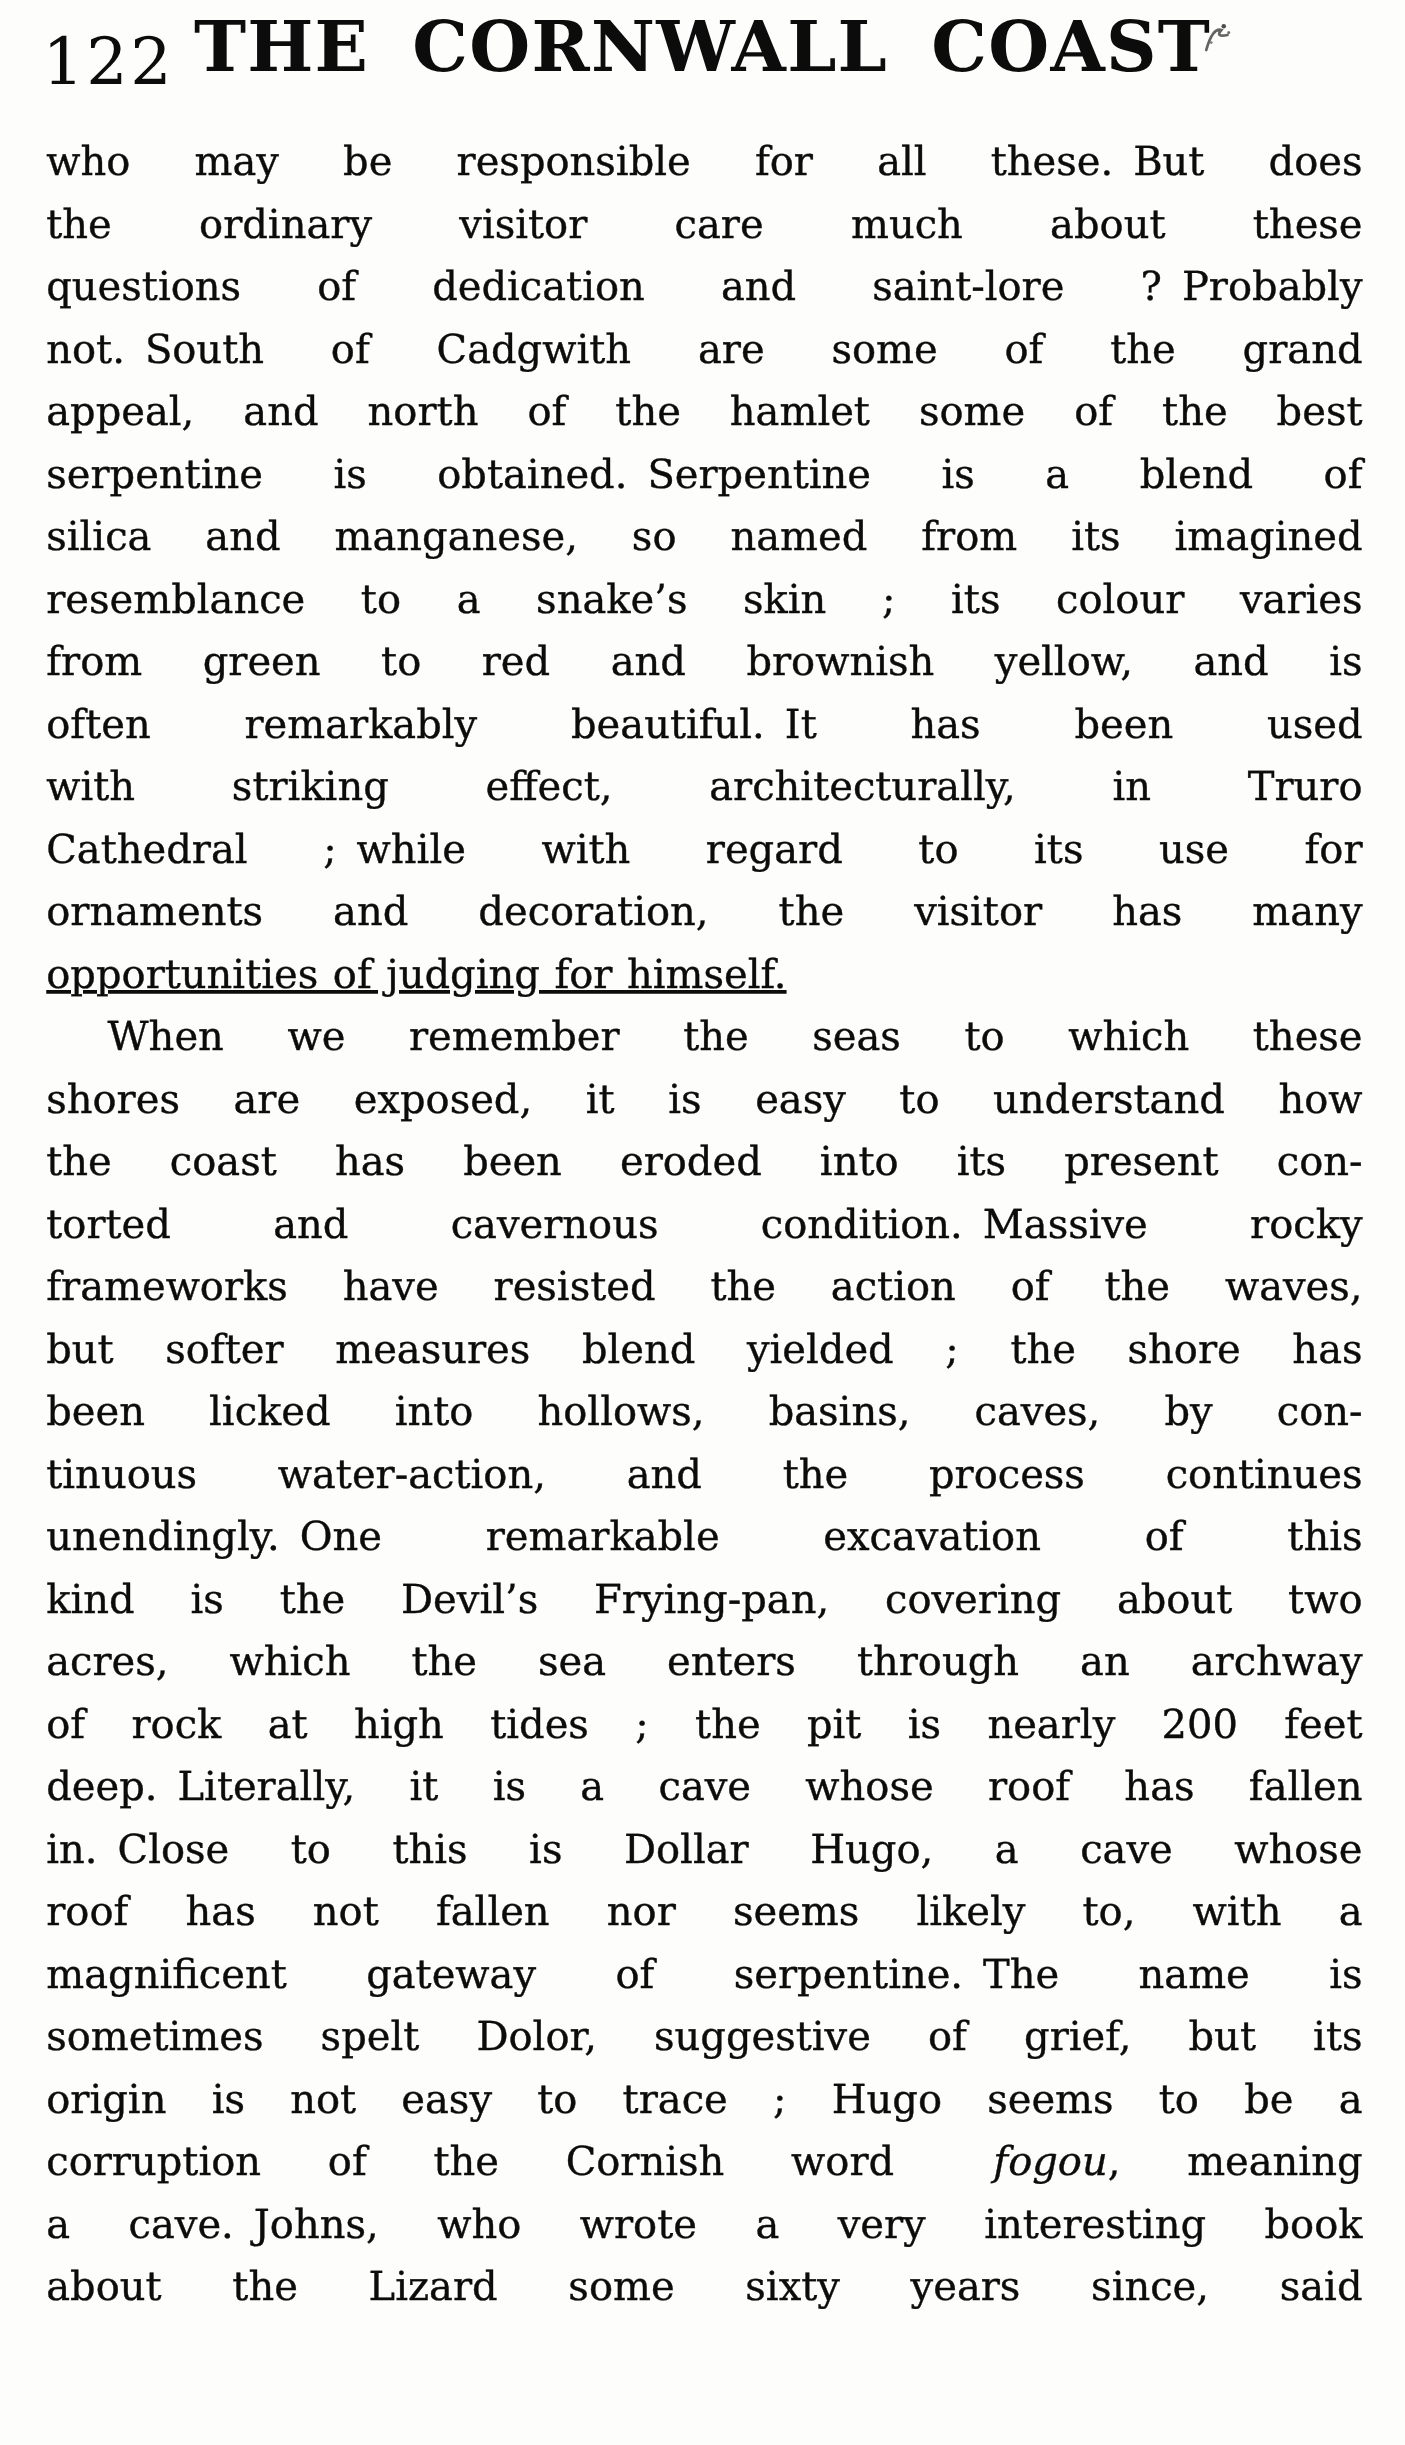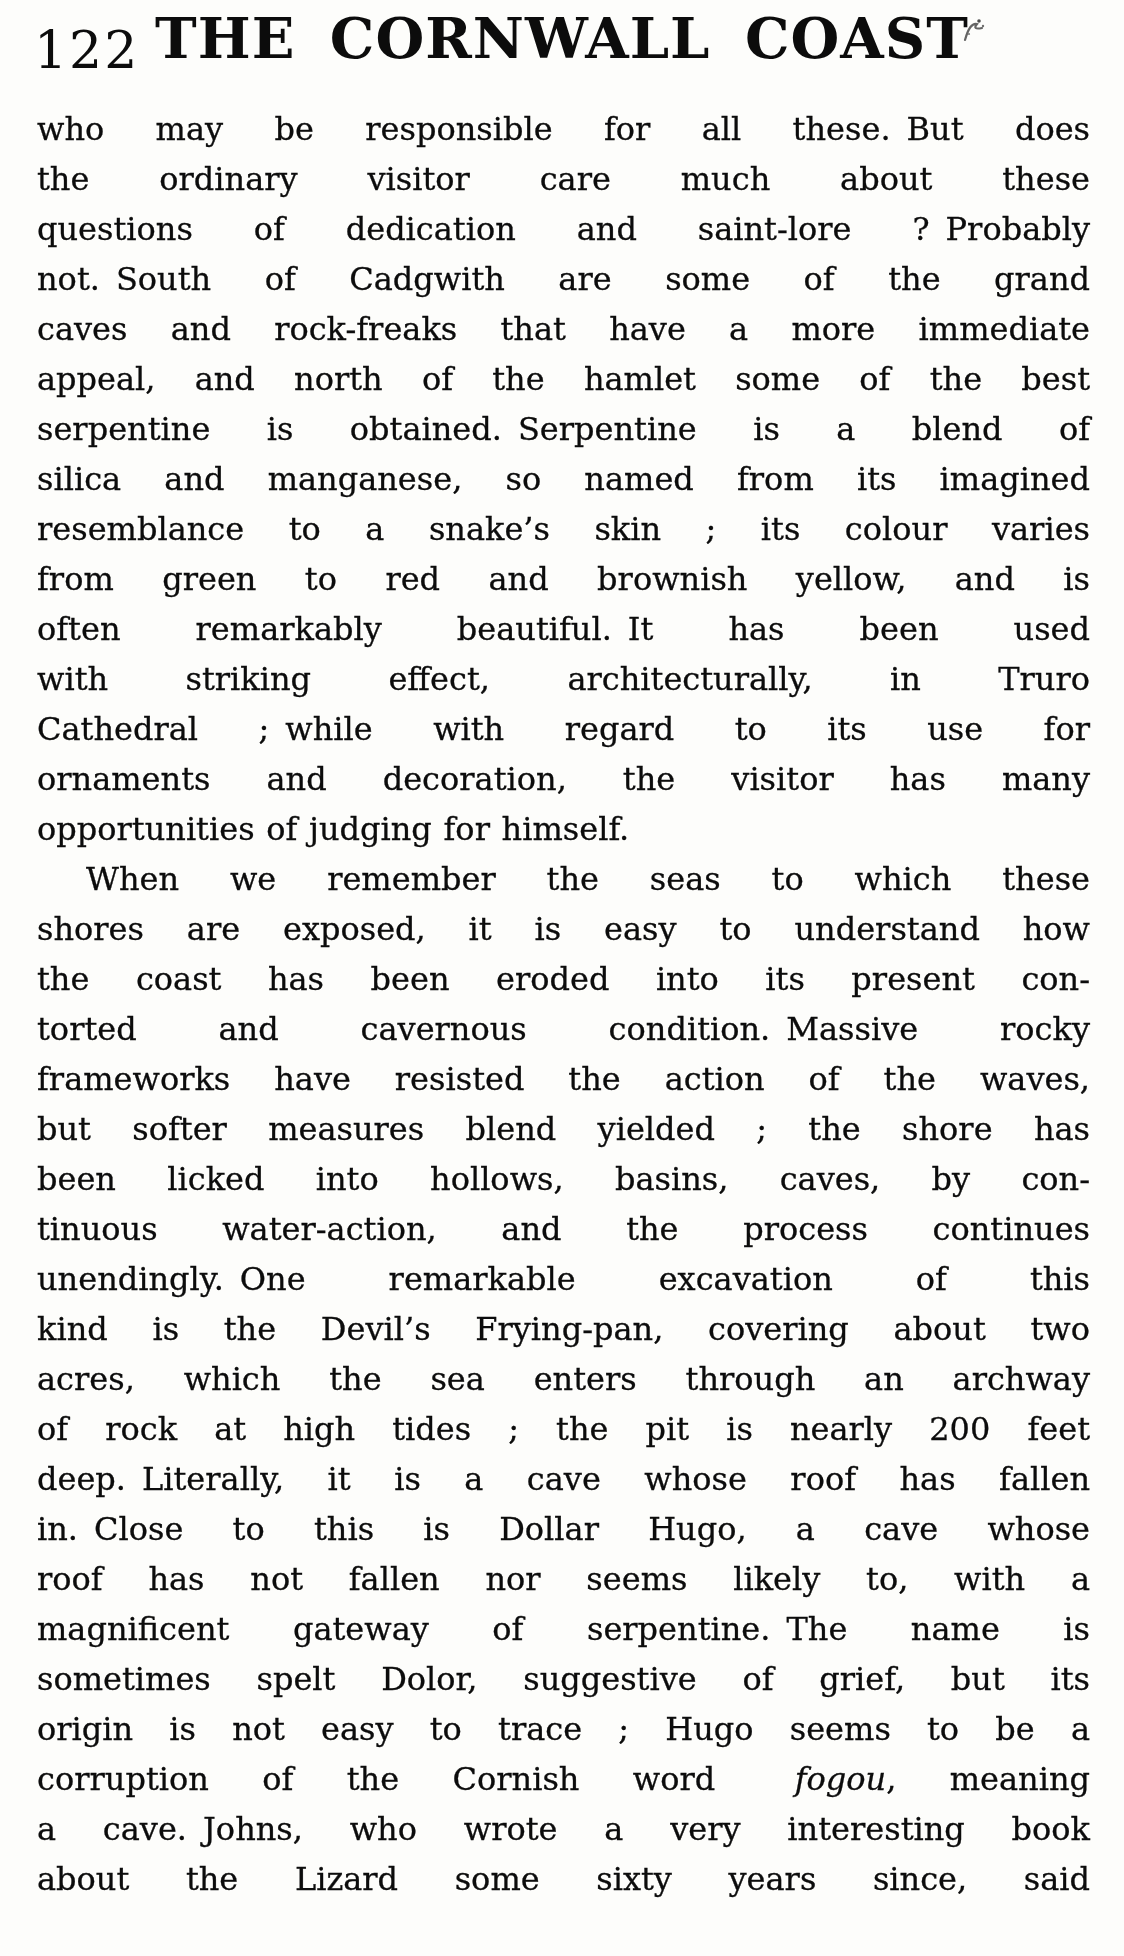--- a/index.html
+++ b/index.html
@@ -63,20 +63,21 @@
     font-size: 32px;
     line-height: 50px;
     word-spacing: 1.5px;
     text-align: justify;
     text-align-last: justify;
     -webkit-text-stroke: 0.3px currentColor;
   }
   .line.no-justify {
     text-align: right;
     text-align-last: left;
+    text-decoration: underline;
   }
   .line.indent { text-indent: 49px; }
   .it { font-style: italic; margin-left: 26px; }
 </style>
 </head>
 <body>
 
 <div class="page">
   <div class="header">
     <div class="page-num">122</div>
@@ -88,21 +89,20 @@
       <circle cx="13" cy="20" r="1.1" fill="#666666"></circle>
     </svg>
   </div>
 
   <div class="body-text">
       <div class="para">
         <div class="line"><span>who may be responsible for all these. But does</span></div>
         <div class="line"><span>the ordinary visitor care much about these</span></div>
         <div class="line"><span>questions of dedication and saint-lore ? Probably</span></div>
         <div class="line"><span>not. South of Cadgwith are some of the grand</span></div>
-        <div class="line"><span>caves and rock-freaks that have a more immediate</span></div>
         <div class="line"><span>appeal, and north of the hamlet some of the best</span></div>
         <div class="line"><span>serpentine is obtained. Serpentine is a blend of</span></div>
         <div class="line"><span>silica and manganese, so named from its imagined</span></div>
         <div class="line"><span>resemblance to a snake’s skin ; its colour varies</span></div>
         <div class="line"><span>from green to red and brownish yellow, and is</span></div>
         <div class="line"><span>often remarkably beautiful. It has been used</span></div>
         <div class="line"><span>with striking effect, architecturally, in Truro</span></div>
         <div class="line"><span>Cathedral ; while with regard to its use for</span></div>
         <div class="line"><span>ornaments and decoration, the visitor has many</span></div>
         <div class="line no-justify"><span>opportunities of judging for himself.</span></div>

